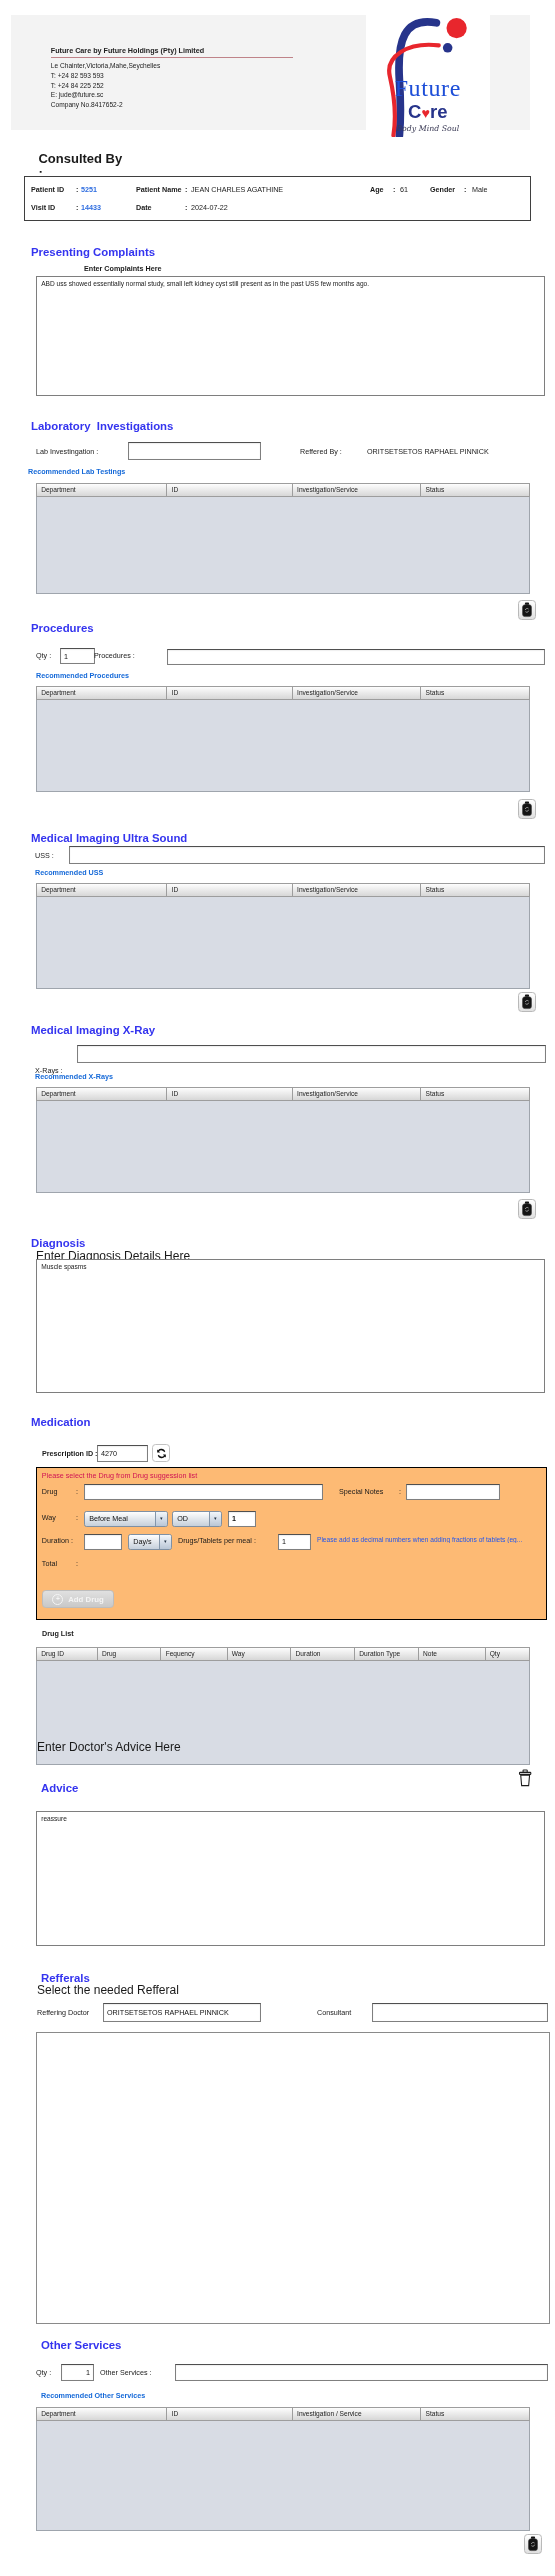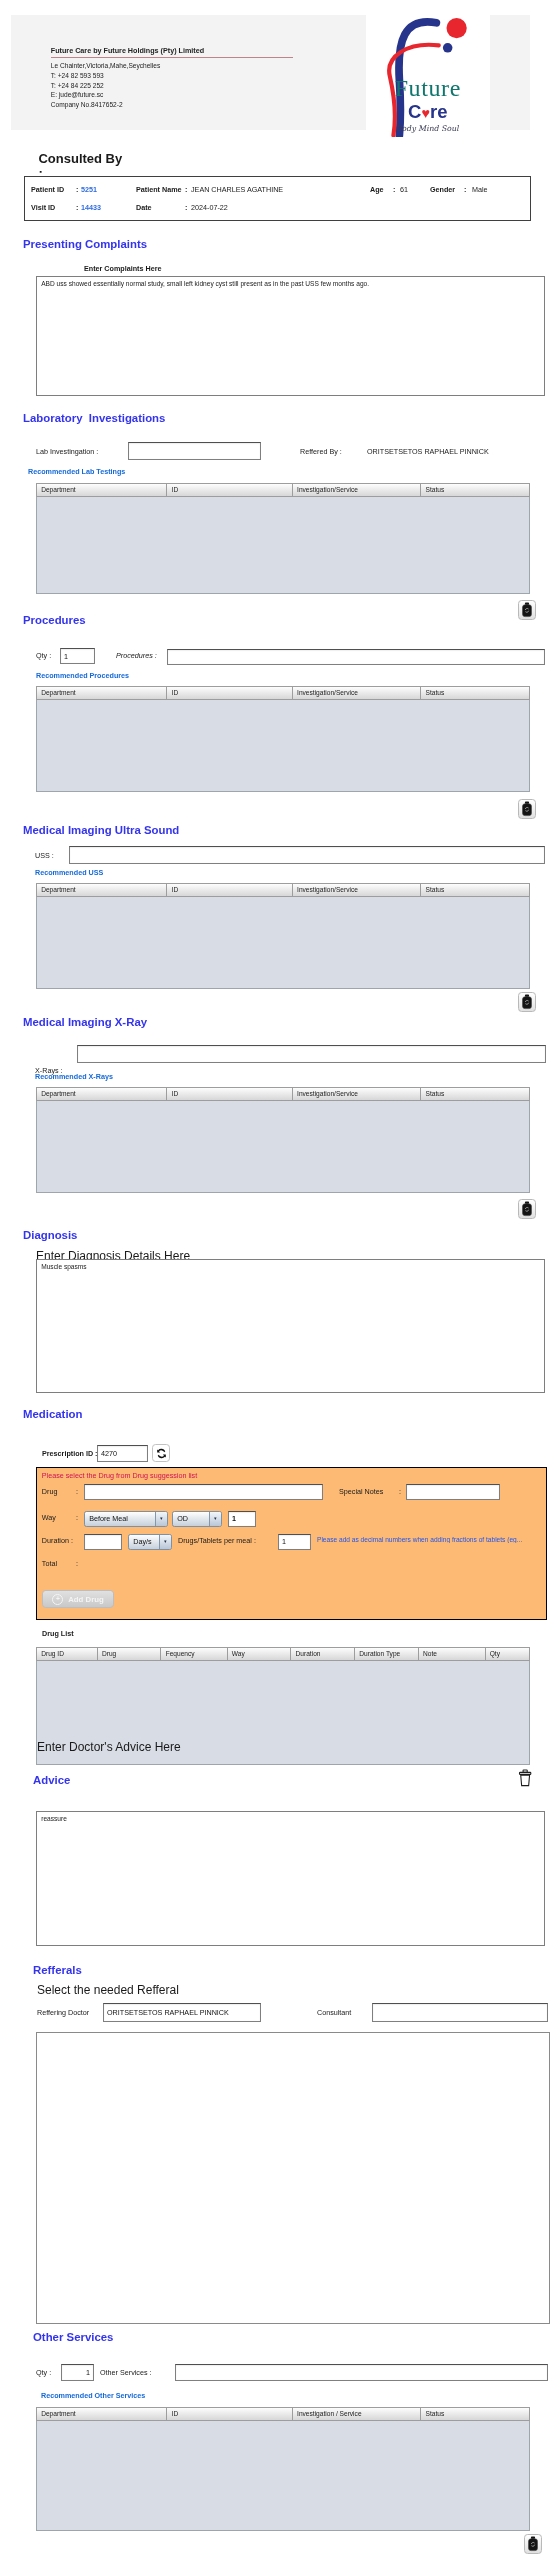--- a/index.html
+++ b/index.html
@@ -1,19 +1,19 @@
 <!DOCTYPE html>
 <html style="font-size:9.6px"><head>
 <meta charset="utf-8">
 <style>
   html,body{margin:0;padding:0;background:#fff;}
   body{font-family:"Liberation Sans",sans-serif;color:#1a1a1a;}
   .page{position:relative;width:556px;height:2576px;background:#fff;overflow:hidden;}
   .abs{position:absolute;}
-  .sec{position:absolute;font-size:11.4px;font-weight:bold;color:#3434ef;white-space:pre;margin:0;}
+  .sec{position:absolute;font-size:11.4px;font-weight:bold;color:#3434ef;white-space:pre;margin:8px;}
   .sublabel{position:absolute;font-size:12px;white-space:pre;}
   .boldlabel{position:absolute;font-size:7.2px;font-weight:bold;white-space:pre;}
   .lbl{position:absolute;font-size:7.2px;white-space:pre;}
   .link{position:absolute;font-size:7.2px;font-weight:bold;color:#1569d8;white-space:pre;cursor:pointer;}
   .hline{position:absolute;font-weight:bold;font-size:13px;white-space:pre;}
   .hline .colon{display:inline-block;}
   .ta{position:absolute;border:0.6px solid #7e7e7e;background:#fff;font:6.6px "Liberation Sans",sans-serif;padding:3px 4.2px;box-sizing:border-box;resize:none;color:#222;}
   .tb{position:absolute;border:0.6px solid #7f7f7f;border-top-color:#4f4f4f;background:#fff;font:7.2px "Liberation Sans",sans-serif;padding:0 3px;box-sizing:border-box;box-shadow:inset 0 0.6px 1.2px rgba(0,0,0,.12);color:#111;}
   .tbl{position:absolute;}
   .thead{display:flex;}
@@ -45,21 +45,21 @@
   .refresh-btn{position:absolute;width:18px;height:18px;border:0.6px solid #c2c2c2;border-radius:3.6px;background:#fff;display:flex;align-items:center;justify-content:center;padding:0;cursor:pointer;}
   .patient-box{position:absolute;border:1.2px solid #3f3f3f;background:#fff;font-size:7.2px;}
   .prow{position:absolute;left:0;right:0;height:9.6px;}
   .prow span{position:absolute;white-space:pre;}
   .pb-lbl{font-weight:bold;}
   .idblue{color:#2e6de0;font-weight:bold;}
   .header-band{position:absolute;left:10.8px;top:15px;width:519px;height:115px;background:#f3f3f3;}
   .hinfo{position:absolute;left:40px;top:31px;font-size:6.6px;line-height:9.6px;color:#222;}
   .htitle{font-size:7.2px;font-weight:bold;border-bottom:1.2px solid #bf8389;padding-bottom:1.8px;margin-bottom:3px;width:242px;white-space:pre;}
   .logo-box{position:absolute;left:355px;top:-6.6px;width:124px;height:129px;background:#fff;}
-  .logo-future{position:absolute;left:0;right:0;top:67px;text-align:center;font-family:"Liberation Serif",serif;font-size:24px;color:#0f766e;letter-spacing:0.6px;}
+  .logo-future{position:absolute;left:0;right:0;top:67px;text-align:center;font-family:"Liberation Serif",serif;font-size:24px;color:#1d4ed8;letter-spacing:0.6px;}
   .logo-care{position:absolute;left:0;right:0;top:93px;text-align:center;font-weight:bold;font-size:18.5px;color:#27348b;}
   .logo-care .heart{color:#e8262d;font-size:14.3px;}
   .logo-tagline{position:absolute;left:0;right:0;top:116px;text-align:center;font-style:italic;font-size:7.8px;color:#3a3a55;font-family:"DejaVu Serif",serif;}
 </style>
 </head>
 <body>
 
 <div class="page">
 
   <div class="header-band">
@@ -143,21 +143,21 @@
     <svg width="12" height="15.5" viewBox="0 0 20 26">
         <rect x="2.5" y="4.5" width="15" height="20" rx="4.5" fill="#141414" stroke="#3c3c3c"></rect>
         <rect x="6.5" y="1" width="7" height="3.5" rx="1.5" fill="#141414"></rect>
         <path d="M7.2 13.4a3.2 3.2 0 0 1 5.4-1.6M12.8 14.6a3.2 3.2 0 0 1-5.4 1.6" stroke="#d8d8d8" stroke-width="1.1" fill="none"></path>
       </svg>
   </button>
 
   <h2 class="sec" style="left:23px;top:614px;">Procedures</h2>
   <div class="lbl" style="left:36px;top:651px;">Qty :</div>
   <input class="tb" style="left: 60px; top: 648px; width: 35px; height: 16px;" value="1">
-  <div class="lbl" style="left:116px;top:651px;font-style:italic;">Procedures :</div>
+  <div class="lbl" style="left:94px;top:651px;">Procedures :</div>
   <input class="tb" style="left: 167px; top: 649px; width: 378px; height: 15.5px;" value="">
   <div class="link" style="left:36px;top:671px;">Recommended Procedures</div>
   <div class="tbl cols4" style="left:36px;top:686px;width:494px;">
     <div class="thead">
       <div class="th">Department</div>
       <div class="th">ID</div>
       <div class="th">Investigation/Service</div>
       <div class="th">Status</div>
     </div>
     <div class="tbody" style="height:91px;"></div>

